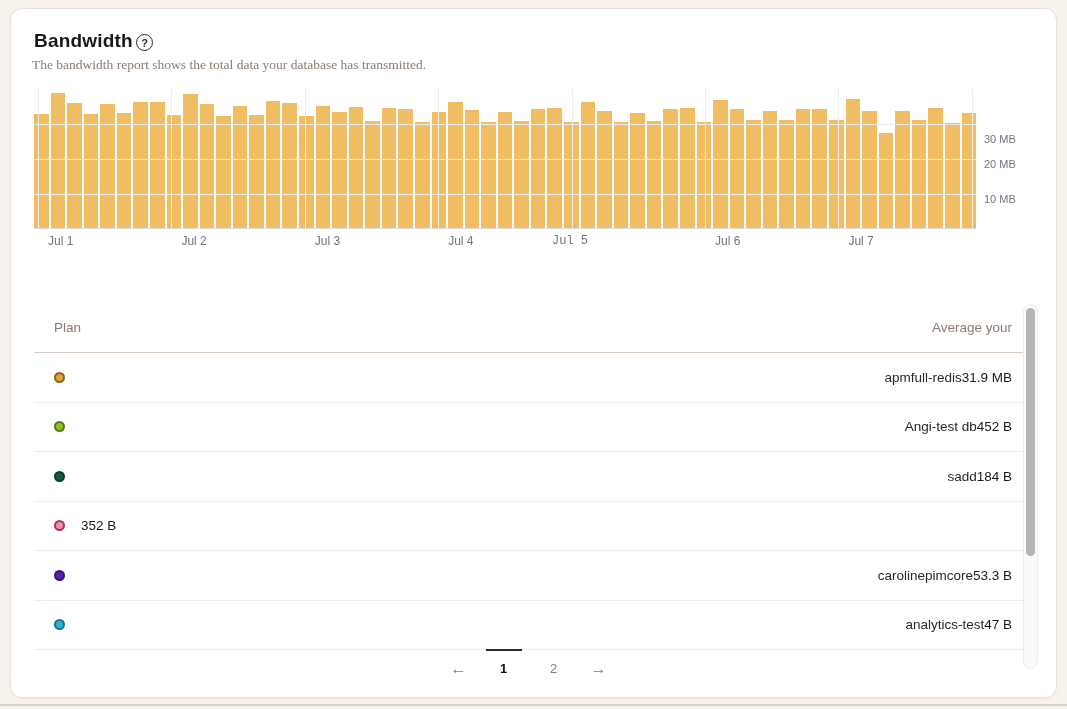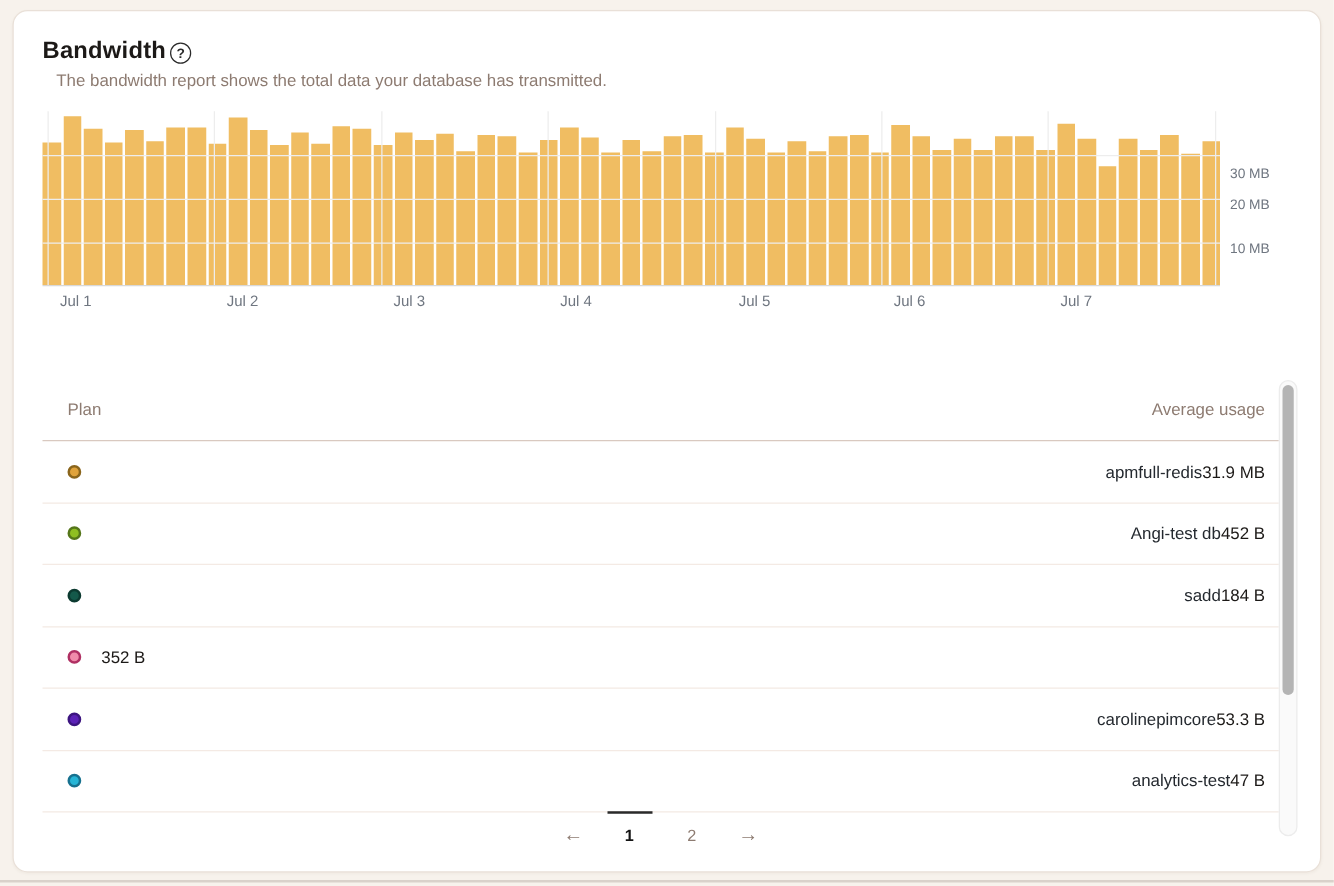--- a/index.html
+++ b/index.html
@@ -20,22 +20,22 @@
     position:absolute; left:23px; top:21px;
     font-size:19px; font-weight:bold; color:#1c1917; letter-spacing:0.2px;
   }
   .help-icon {
     position:absolute; left:125px; top:25px; width:17px; height:17px;
     border:1.6px solid #2a2a2a; border-radius:50%;
     font-size:11px; font-weight:bold; color:#2a2a2a;
     display:flex; align-items:center; justify-content:center; cursor:pointer;
   }
   .hdr-sub {
-    position:absolute; left:34px; top:48px;
-    font-size:13.5px; color:#8d7b71;
+    position:absolute; left:21px; top:48px;
+    font-size:13.5px; color:#8d7b71;font-family:Liberation Serif, serif;
   }
   
   .plot {
     position:absolute; left:23px; top:80px; width:942px; height:140px;
     border-bottom:1px solid #d8d8d8;
   }
   .hgrid { position:absolute; left:0; width:100%; height:1px; background:#ededed; }
   .vgrid { position:absolute; top:0; width:1px; height:100%; background:#ededed; }
   .bars {
     position:absolute; left:0; bottom:0; width:100%; height:100%;
@@ -183,29 +183,29 @@
   <div class="ylabels">
       <div class="ylab" style="top: 44px; left: 0px;">30 MB</div>
       <div class="ylab" style="top: 69px; left: 0px;">20 MB</div>
       <div class="ylab" style="top: 104px; left: 0px;">10 MB</div>
     </div>
   <div class="xlabels">
       <div class="xlab" style="left: 14px;">Jul 1</div>
       <div class="xlab" style="left: 147.4px; text-align: center;">Jul 2</div>
       <div class="xlab" style="left: 280.8px;">Jul 3</div>
       <div class="xlab" style="left: 414.2px;">Jul 4</div>
-      <div class="xlab" style="left: 557px;">Jul 5</div>
+      <div class="xlab" style="left: 518px; font-family: Liberation Mono, monospace;">Jul 5</div>
       <div class="xlab" style="left: 681px;">Jul 6</div>
       <div class="xlab" style="left: 814.4px;">Jul 7</div>
     </div>
 
   <div class="table">
     <div class="thead">
       <span>Plan</span>
-      <span>Average usage</span>
+      <span>Average your</span>
     </div>
     <div class="trow">
       <span class="dot" style="background: rgb(224, 163, 60); border-color: rgb(138, 101, 28);"></span>
       <span class="name">apmfull-redis</span>
       <span class="val">31.9 MB</span>
     </div>
     <div class="trow">
       <span class="dot" style="background: rgb(143, 191, 33); border-color: rgb(85, 118, 26);"></span>
       <span class="name">Angi-test db</span>
       <span class="val">452 B</span>

